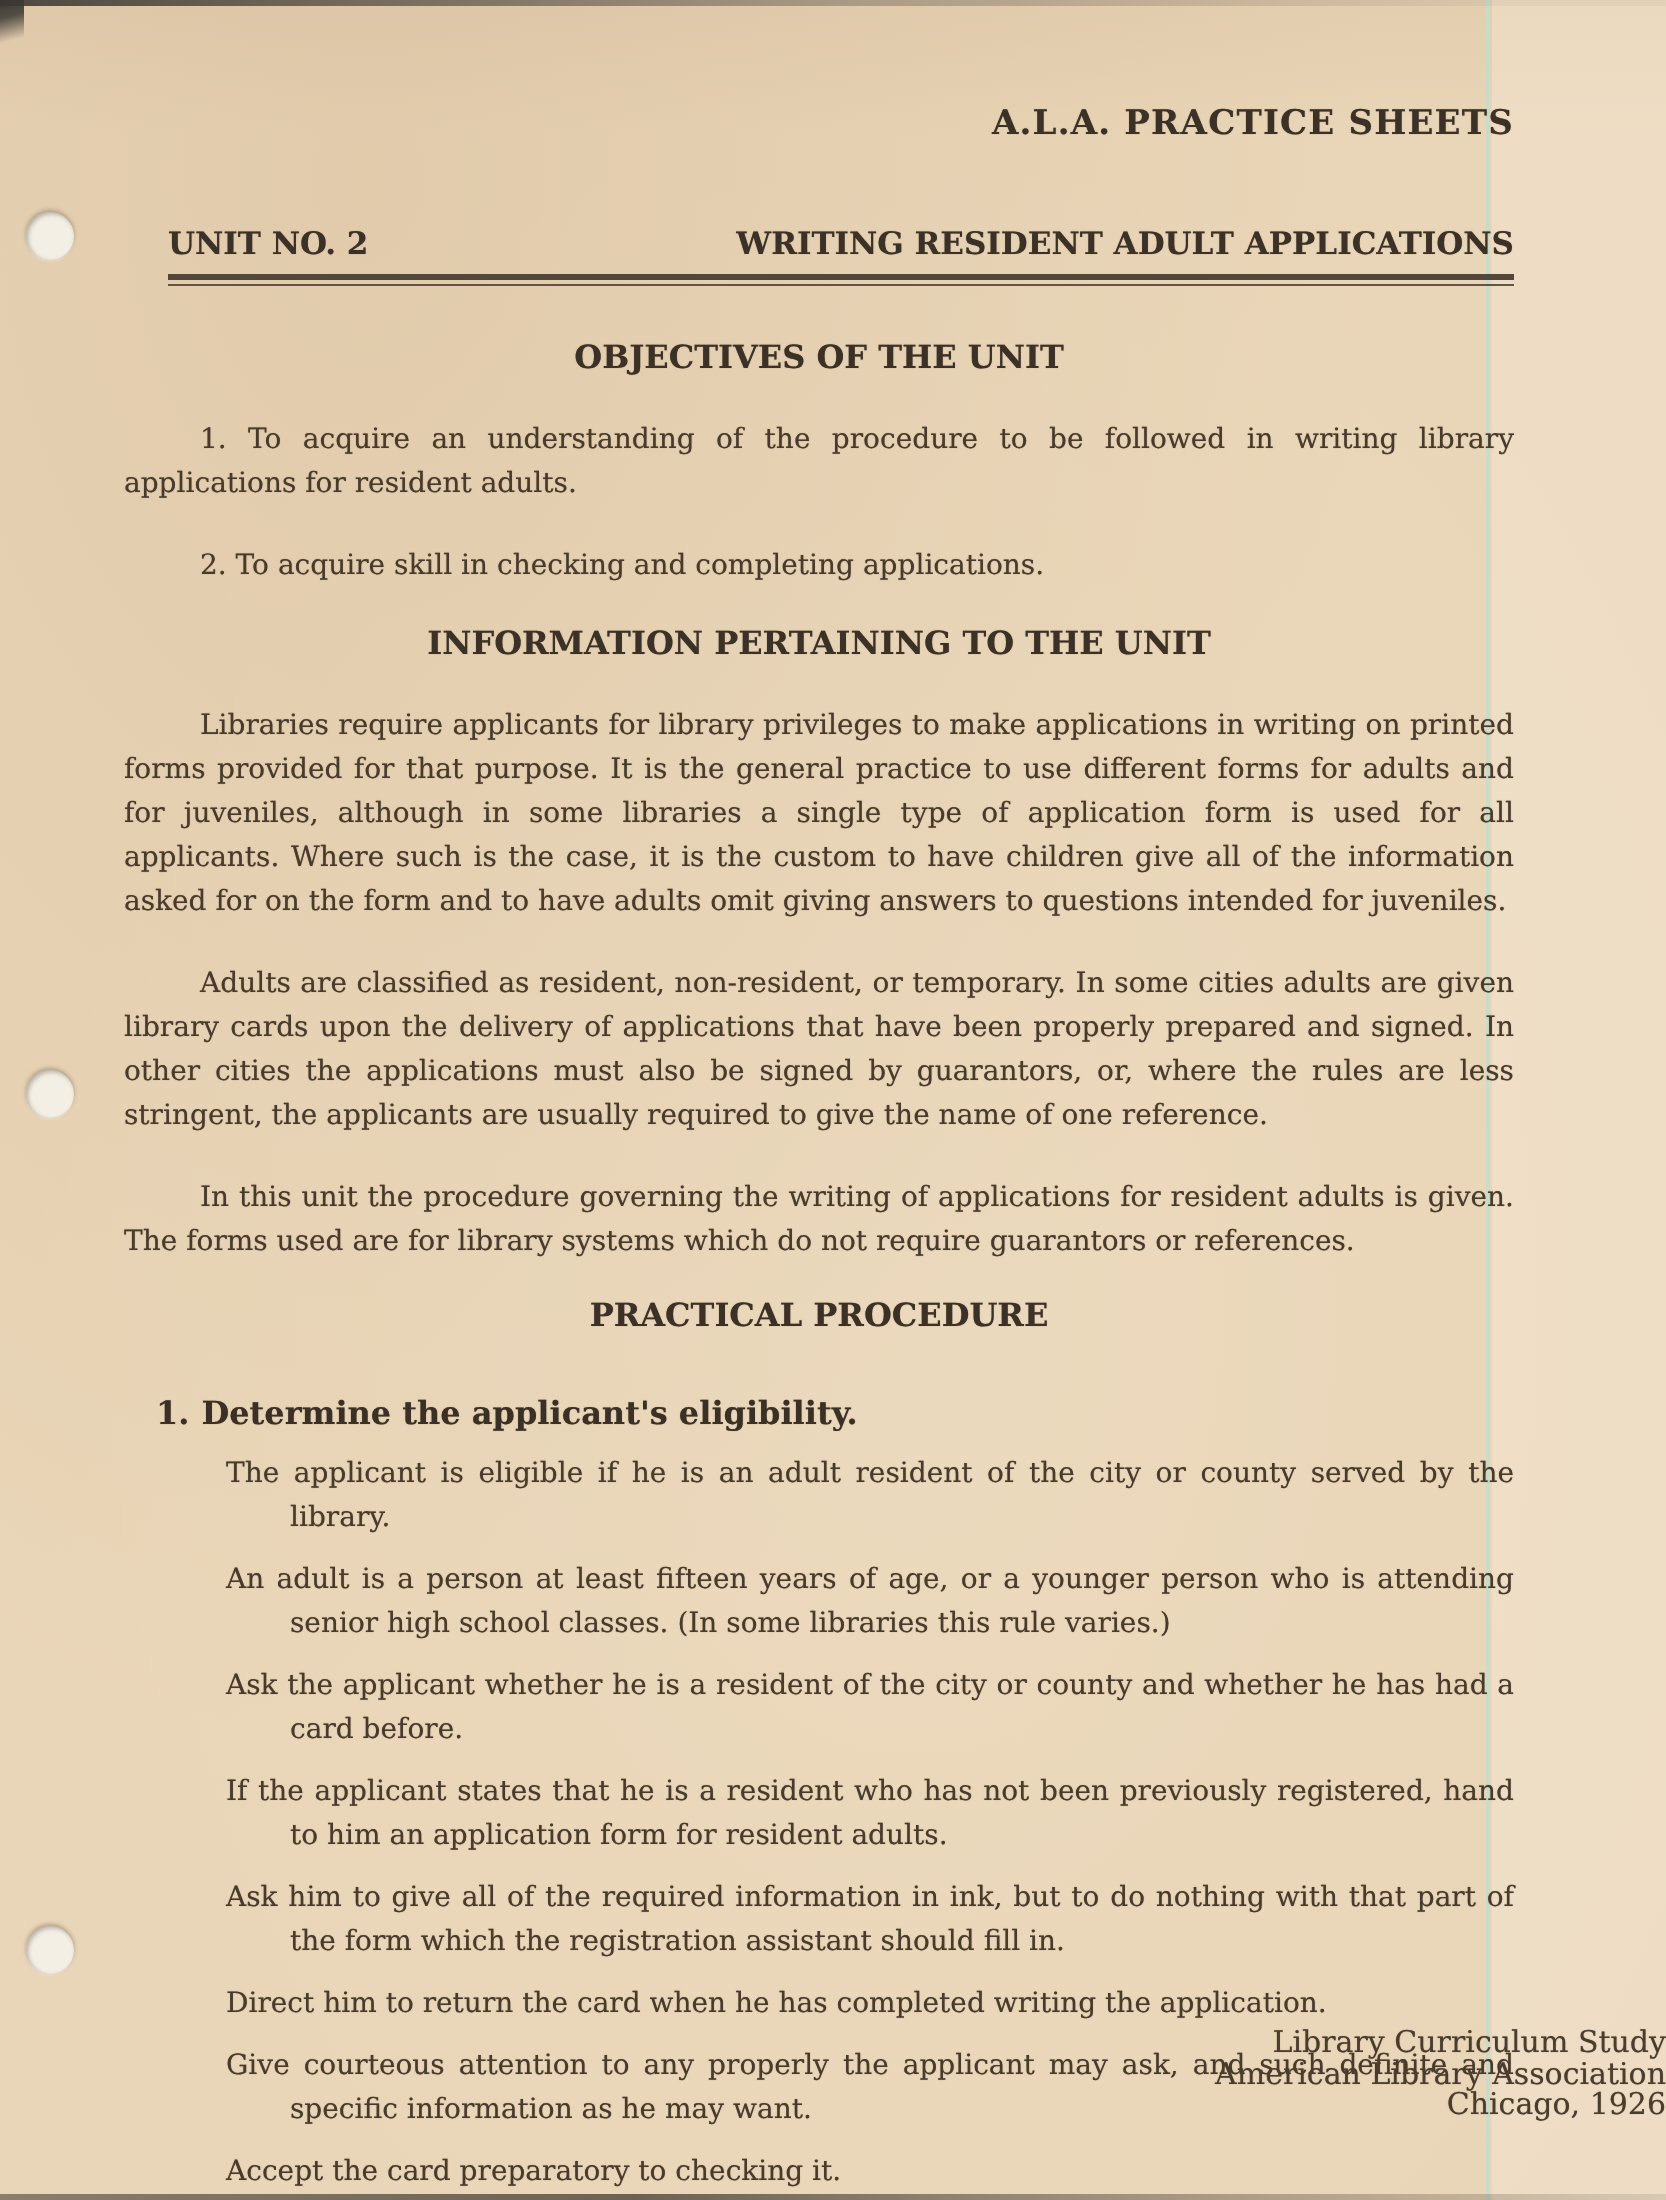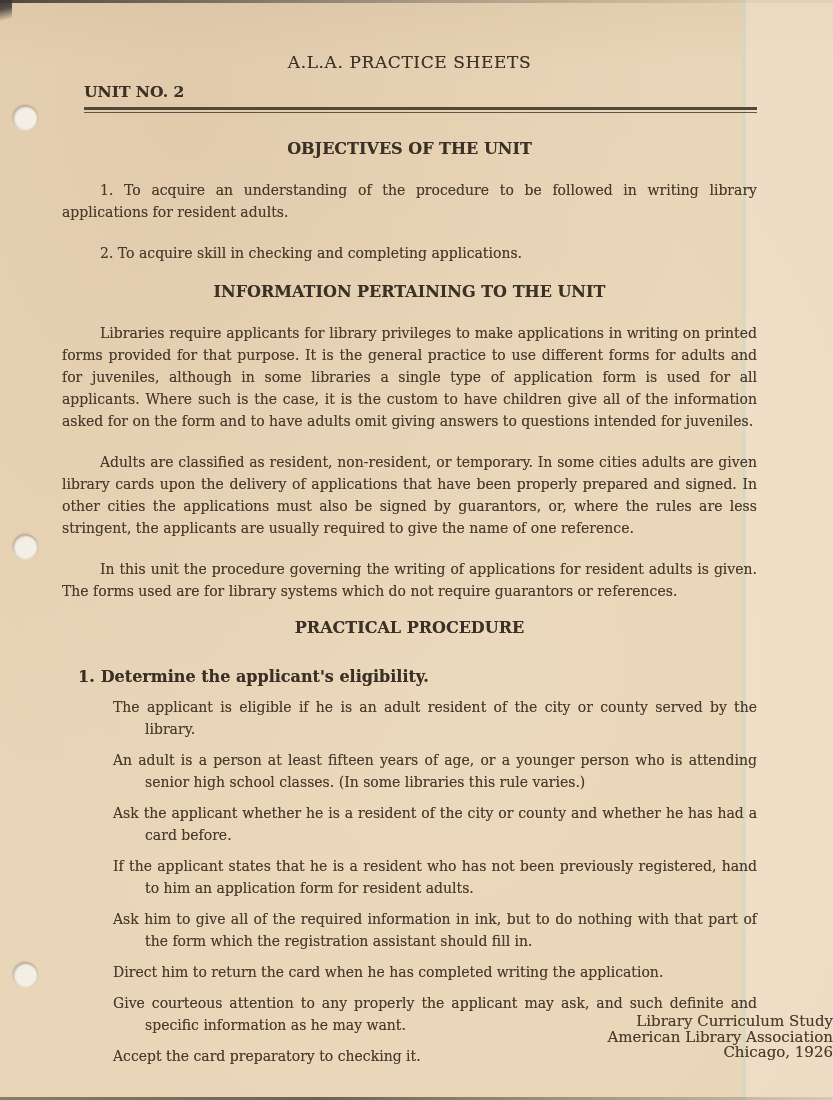--- a/index.html
+++ b/index.html
@@ -26,23 +26,23 @@
   .corner-mark{position:absolute;top:0;left:0;width:12px;height:24px;
     background:linear-gradient(165deg, #3b3833 0%, rgba(59,56,51,0.85) 35%, rgba(59,56,51,0) 80%);}
   .hole{position:absolute;left:13px;width:24px;height:24px;border-radius:50%;
     background:#f3efe5;
     box-shadow:inset 1px 1px 2px rgba(112,100,86,0.45), 0 -1px 2px rgba(128,114,96,0.55), 0 1px 1px rgba(240,234,222,0.6);}
   .hole-1{top:106px;} .hole-2{top:535px;} .hole-3{top:963px;}
 
   .content{position:absolute;top:0;left:62px;width:695px;font-size:14px;line-height:22px;}
   .soft{text-shadow:0 0 0.5px rgba(72,59,44,0.55);}
 
-  .series-title{padding-top:52px;text-align:center;font-weight:normal;font-size:17px;line-height:20px;letter-spacing:0.6px;color:#3c3126;}
+  .series-title{padding-top:52px;text-align:right;font-weight:bold;font-size:17px;line-height:20px;letter-spacing:0.6px;color:#3c3126;}
   .main-title{margin-top:10px;text-align:center;font-weight:bold;font-size:22px;line-height:25px;letter-spacing:1.2px;color:#3a3025;}
-  .unit-band{margin-top:9px;margin-left:22px;display:flex;justify-content:space-between;font-weight:bold;font-size:15.5px;color:#3c3126;}
+  .unit-band{margin-top:39px;margin-left:22px;display:flex;justify-content:space-between;font-weight:bold;font-size:15.5px;color:#3c3126;}
   .double-rule{margin-top:4px;margin-left:22px;}
   .double-rule .r1{height:2.5px;background:#51473a;}
   .double-rule .r2{height:1.8px;background:#51473a;margin-top:2px;opacity:.9;}
 
   .sec-heading{text-align:center;font-weight:bold;font-size:16px;color:#3c3126;margin:0;}
   .h-objectives{margin-top:25px;}
   .h-information{margin-top:17px;}
   .h-procedure{margin-top:15px;}
 
   p{margin:0;}
@@ -65,20 +65,21 @@
   <div class="corner-mark"></div>
   <div class="hole hole-1"></div>
   <div class="hole hole-2"></div>
   <div class="hole hole-3"></div>
 
   <div class="content soft">
     <div class="series-title">A.L.A. PRACTICE SHEETS</div>
 
     <div class="unit-band">
       <span>UNIT NO. 2</span>
+      <span>WRITING RESIDENT ADULT APPLICATIONS</span>
     </div>
     <div class="double-rule">
       <div class="r1"></div>
         <div class="r2"></div>
     </div>
 
     <h3 class="sec-heading h-objectives">OBJECTIVES OF THE UNIT</h3>
     <p class="objective">1. To acquire an understanding of the procedure to be followed in writing library applications for resident adults.</p>
     <p class="objective">2. To acquire skill in checking and completing applications.</p>
 

